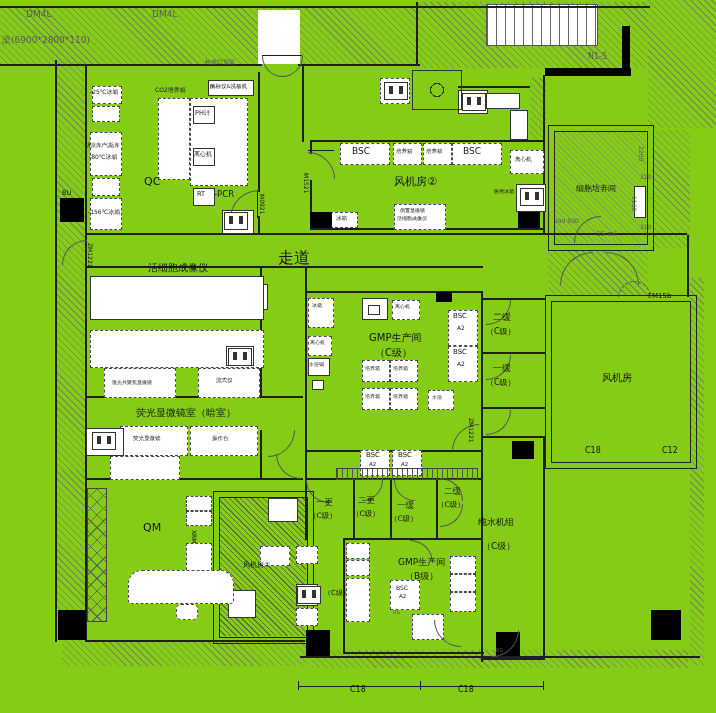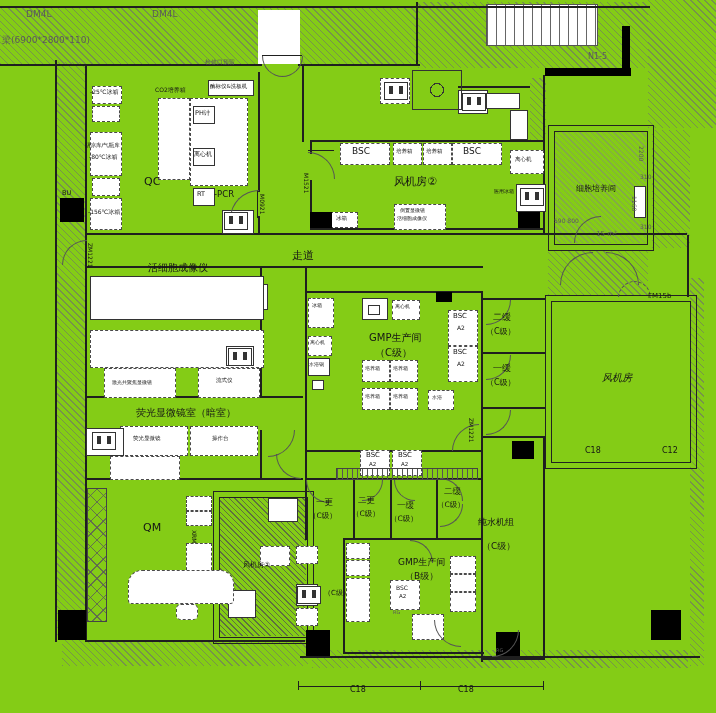--- a/index.html
+++ b/index.html
@@ -252,42 +252,42 @@
     <span class="lbl" style="left: 394px; top: 176px; font-size: 11px;">风机房②</span>
     <span class="lbl" style="left: 352px; top: 147px; font-size: 9px;">BSC</span>
     <span class="lbl" style="left: 396px; top: 149px; font-size: 5.5px;">培养箱</span>
     <span class="lbl" style="left: 426px; top: 149px; font-size: 5.5px;">培养箱</span>
     <span class="lbl" style="left: 463px; top: 147px; font-size: 9px;">BSC</span>
     <span class="lbl" style="left: 515px; top: 157px; font-size: 5.5px;">离心机</span>
     <span class="lbl" style="left: 494px; top: 189px; font-size: 5px;">医用冰箱</span>
     <span class="lbl" style="left: 400px; top: 208px; font-size: 5px;">倒置显微镜</span>
     <span class="lbl" style="left: 397px; top: 216px; font-size: 5px;">活细胞成像仪</span>
     <span class="lbl" style="left: 336px; top: 216px; font-size: 5.5px;">冰箱</span>
-    <span class="lbl" style="left: 292px; top: 250px; font-size: 11px;">走道</span>
+    <span class="lbl" style="left: 278px; top: 250px; font-size: 16px;">走道</span>
     <span class="lbl" style="left: 148px; top: 263px; font-size: 10px;">活细胞成像仪</span>
     <span class="lbl" style="left: 112px; top: 380px; font-size: 5px;">激光共聚焦显微镜</span>
     <span class="lbl" style="left: 216px; top: 378px; font-size: 5.5px;">流式仪</span>
     <span class="lbl" style="left: 136px; top: 408px; font-size: 10px;">荧光显微镜室（暗室）</span>
     <span class="lbl" style="left: 133px; top: 436px; font-size: 5.5px;">荧光显微镜</span>
     <span class="lbl" style="left: 212px; top: 436px; font-size: 5.5px;">操作台</span>
     <span class="lbl" style="left: 143px; top: 522px; font-size: 11px;">QM</span>
     <span class="lbl v" style="left: 191px; top: 530px; font-size: 6px;">XRM</span>
     <span class="lbl" style="left: 243px; top: 562px; font-size: 7px;">风机房②</span>
     <span class="lbl" style="left: 369px; top: 333px; font-size: 10px;">GMP生产间</span>
     <span class="lbl" style="left: 375px; top: 348px; font-size: 10px;">（C级）</span>
     <span class="lbl" style="left: 453px; top: 313px; font-size: 7px;">BSC</span>
     <span class="lbl" style="left: 457px; top: 325px; font-size: 6px;">A2</span>
     <span class="lbl" style="left: 453px; top: 349px; font-size: 7px;">BSC</span>
     <span class="lbl" style="left: 457px; top: 361px; font-size: 6px;">A2</span>
     <span class="lbl" style="left: 493px; top: 313px; font-size: 9px;">二缓</span>
     <span class="lbl" style="left: 486px; top: 328px; font-size: 8px;">（C级）</span>
     <span class="lbl" style="left: 493px; top: 364px; font-size: 9px;">一缓</span>
     <span class="lbl" style="left: 486px; top: 379px; font-size: 8px;">（C级）</span>
     <span class="lbl v" style="left: 468px; top: 418px; font-size: 6px;">ZM1221</span>
-    <span class="lbl" style="left: 602px; top: 373px; font-size: 10px; font-style: italic;">风机房</span>
+    <span class="lbl" style="left: 602px; top: 373px; font-size: 10px;">风机房</span>
     <span class="lbl" style="left: 585px; top: 447px; font-size: 8px;">C18</span>
     <span class="lbl" style="left: 662px; top: 447px; font-size: 8px;">C12</span>
     <span class="lbl" style="left: 648px; top: 293px; font-size: 7px;">FM15b</span>
     <span class="lbl" style="left: 576px; top: 185px; font-size: 8px;">细胞培养间</span>
     <span class="lbl v dim" style="left: 638px; top: 146px; font-size: 6px;">2200</span>
     <span class="lbl dim" style="left: 640px; top: 174px; font-size: 6px;">310</span>
     <span class="lbl v dim" style="left: 631px; top: 196px; font-size: 6px;">1160</span>
     <span class="lbl dim" style="left: 640px; top: 224px; font-size: 6px;">310</span>
     <span class="lbl dim" style="left: 554px; top: 218px; font-size: 6px;">590  800</span>
     <span class="lbl dim" style="left: 596px; top: 231px; font-size: 7px;">15 m²</span>

